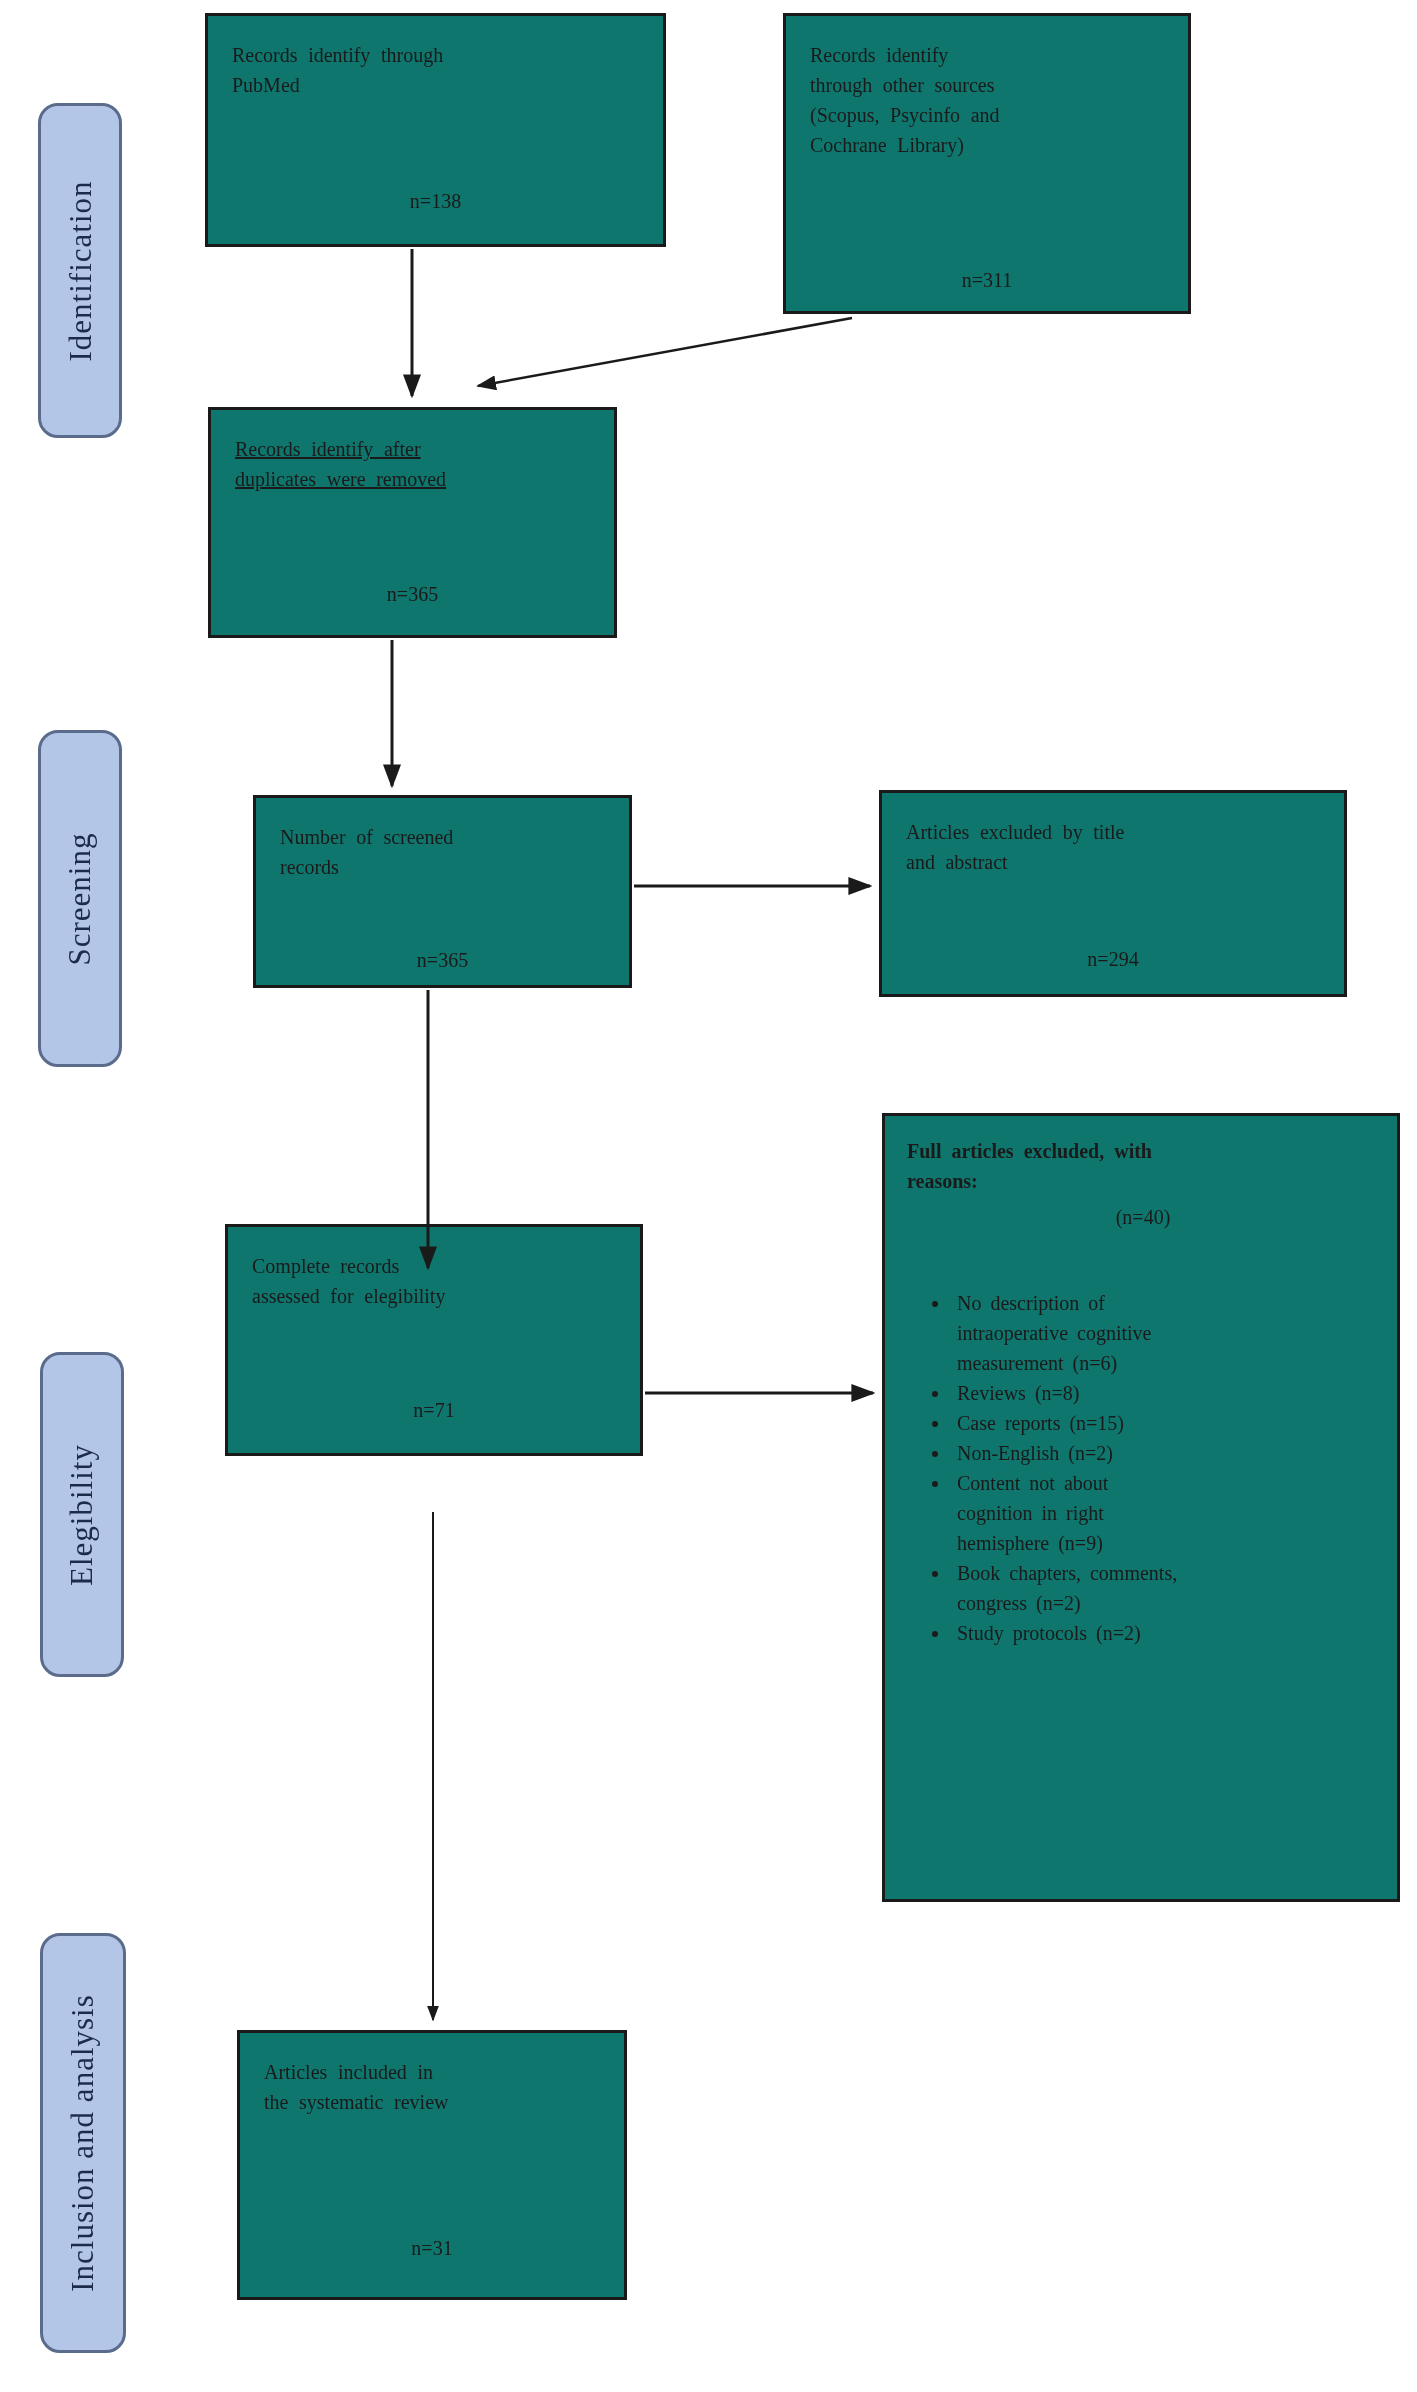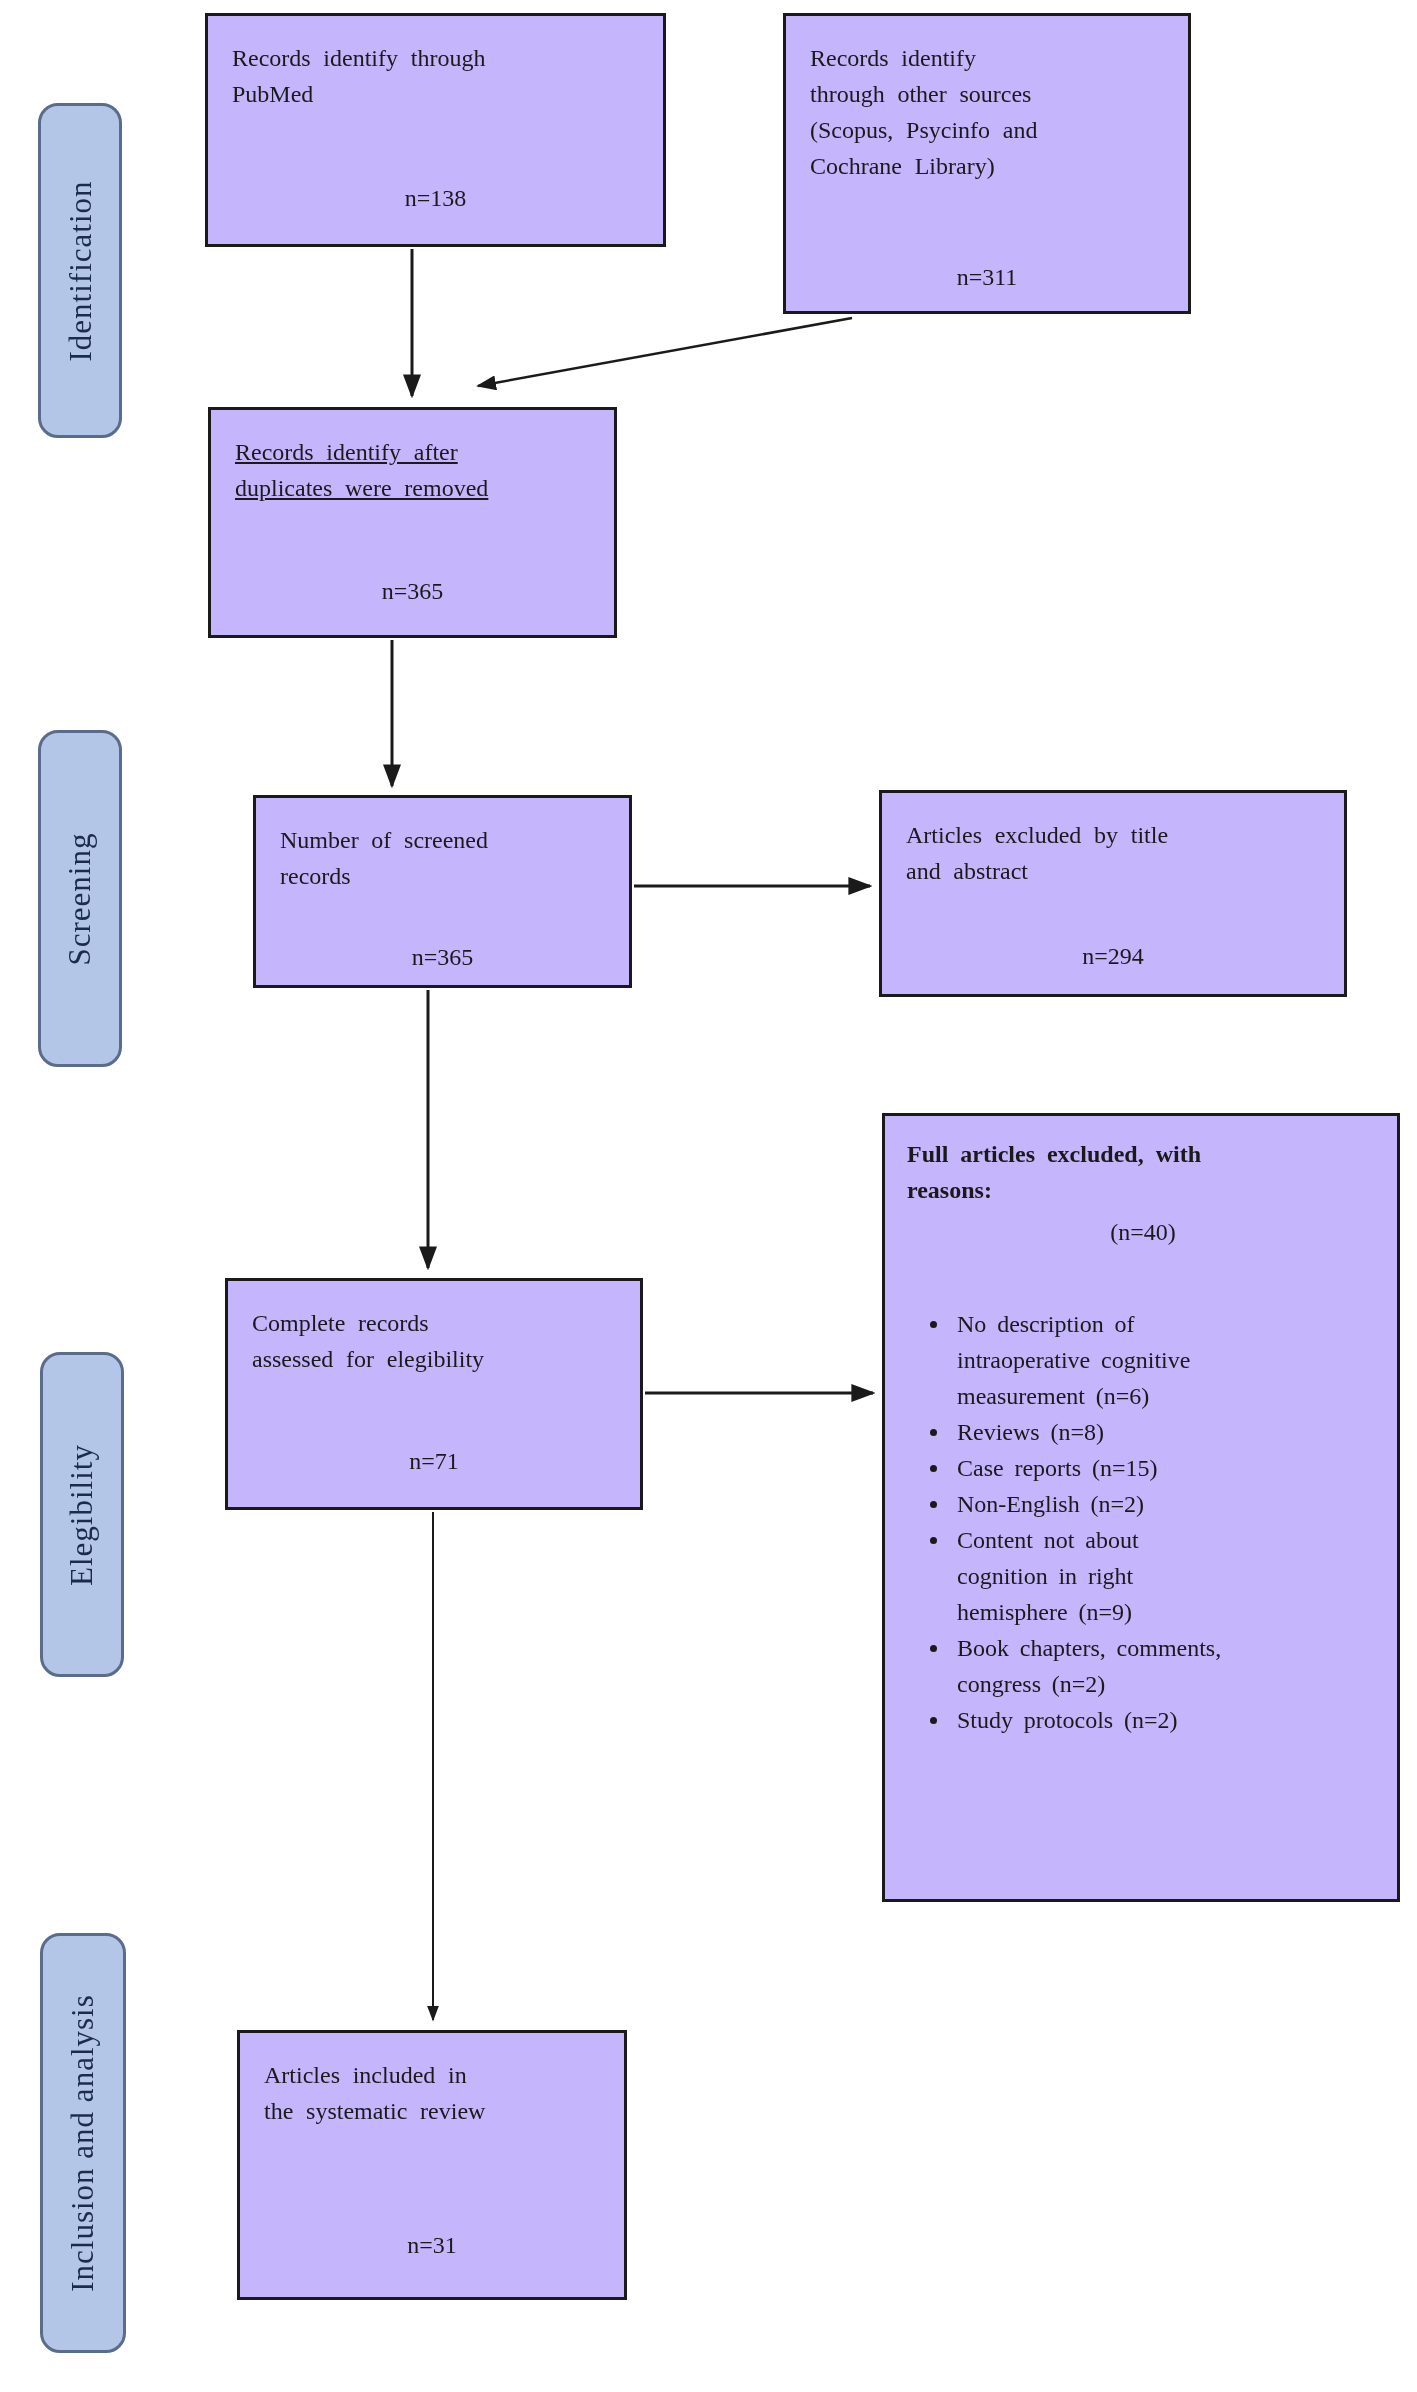--- a/index.html
+++ b/index.html
@@ -27,24 +27,24 @@
     color:#1c2b4a;
     letter-spacing:1px;
   }
   #stage-identification{left:38px;top:103px;width:84px;height:335px;}
   #stage-screening{left:38px;top:730px;width:84px;height:337px;}
   #stage-elegibility{left:40px;top:1352px;width:84px;height:325px;}
   #stage-inclusion{left:40px;top:1933px;width:86px;height:420px;}
   
   .fbox{
     position:absolute;
-    background:#c4b5fd;
+    background:#0f766e;
     border:3px solid #1a1a1a;
     box-sizing:border-box;
-    font-size:24px;
+    font-size:20px;
     line-height:1.5;
   }
   .fbox .btext{
     margin:0;
     padding:24px 22px 0 24px;
     white-space:pre-line;
     word-spacing:0.28em;
   }
   .fbox .nvalue{
     position:absolute;left:0;right:0;
@@ -54,21 +54,21 @@
   #box-pubmed{left:205px;top:13px;width:461px;height:234px;}
   #box-pubmed .nvalue{bottom:28px;}
   #box-other-sources{left:783px;top:13px;width:408px;height:301px;}
   #box-other-sources .nvalue{bottom:16px;}
   #box-duplicates{left:208px;top:407px;width:409px;height:231px;text-decoration:underline;}
   #box-duplicates .nvalue{bottom:26px;}
   #box-screened{left:253px;top:795px;width:379px;height:193px;}
   #box-screened .nvalue{bottom:10px;}
   #box-excluded-title{left:879px;top:790px;width:468px;height:207px;}
   #box-excluded-title .nvalue{bottom:20px;}
-  #box-assessed{left:225px;top:1278px;width:418px;height:232px;}
+  #box-assessed{left:225px;top:1224px;width:418px;height:232px;}
   #box-assessed .nvalue{bottom:28px;}
   #box-full-excluded{left:882px;top:1113px;width:518px;height:789px;padding:20px 18px 0 22px;}
   #box-full-excluded .btitle{margin:0;white-space:pre-line;word-spacing:0.25em;font-weight:bold;}
   #box-full-excluded .ncenter{margin:6px 0 0 0;text-align:center;}
   #box-full-excluded ul{
     margin:56px 0 12px 0;
     padding:0 0 0 44px;
     list-style:disc outside;
   }
   #box-full-excluded li{

